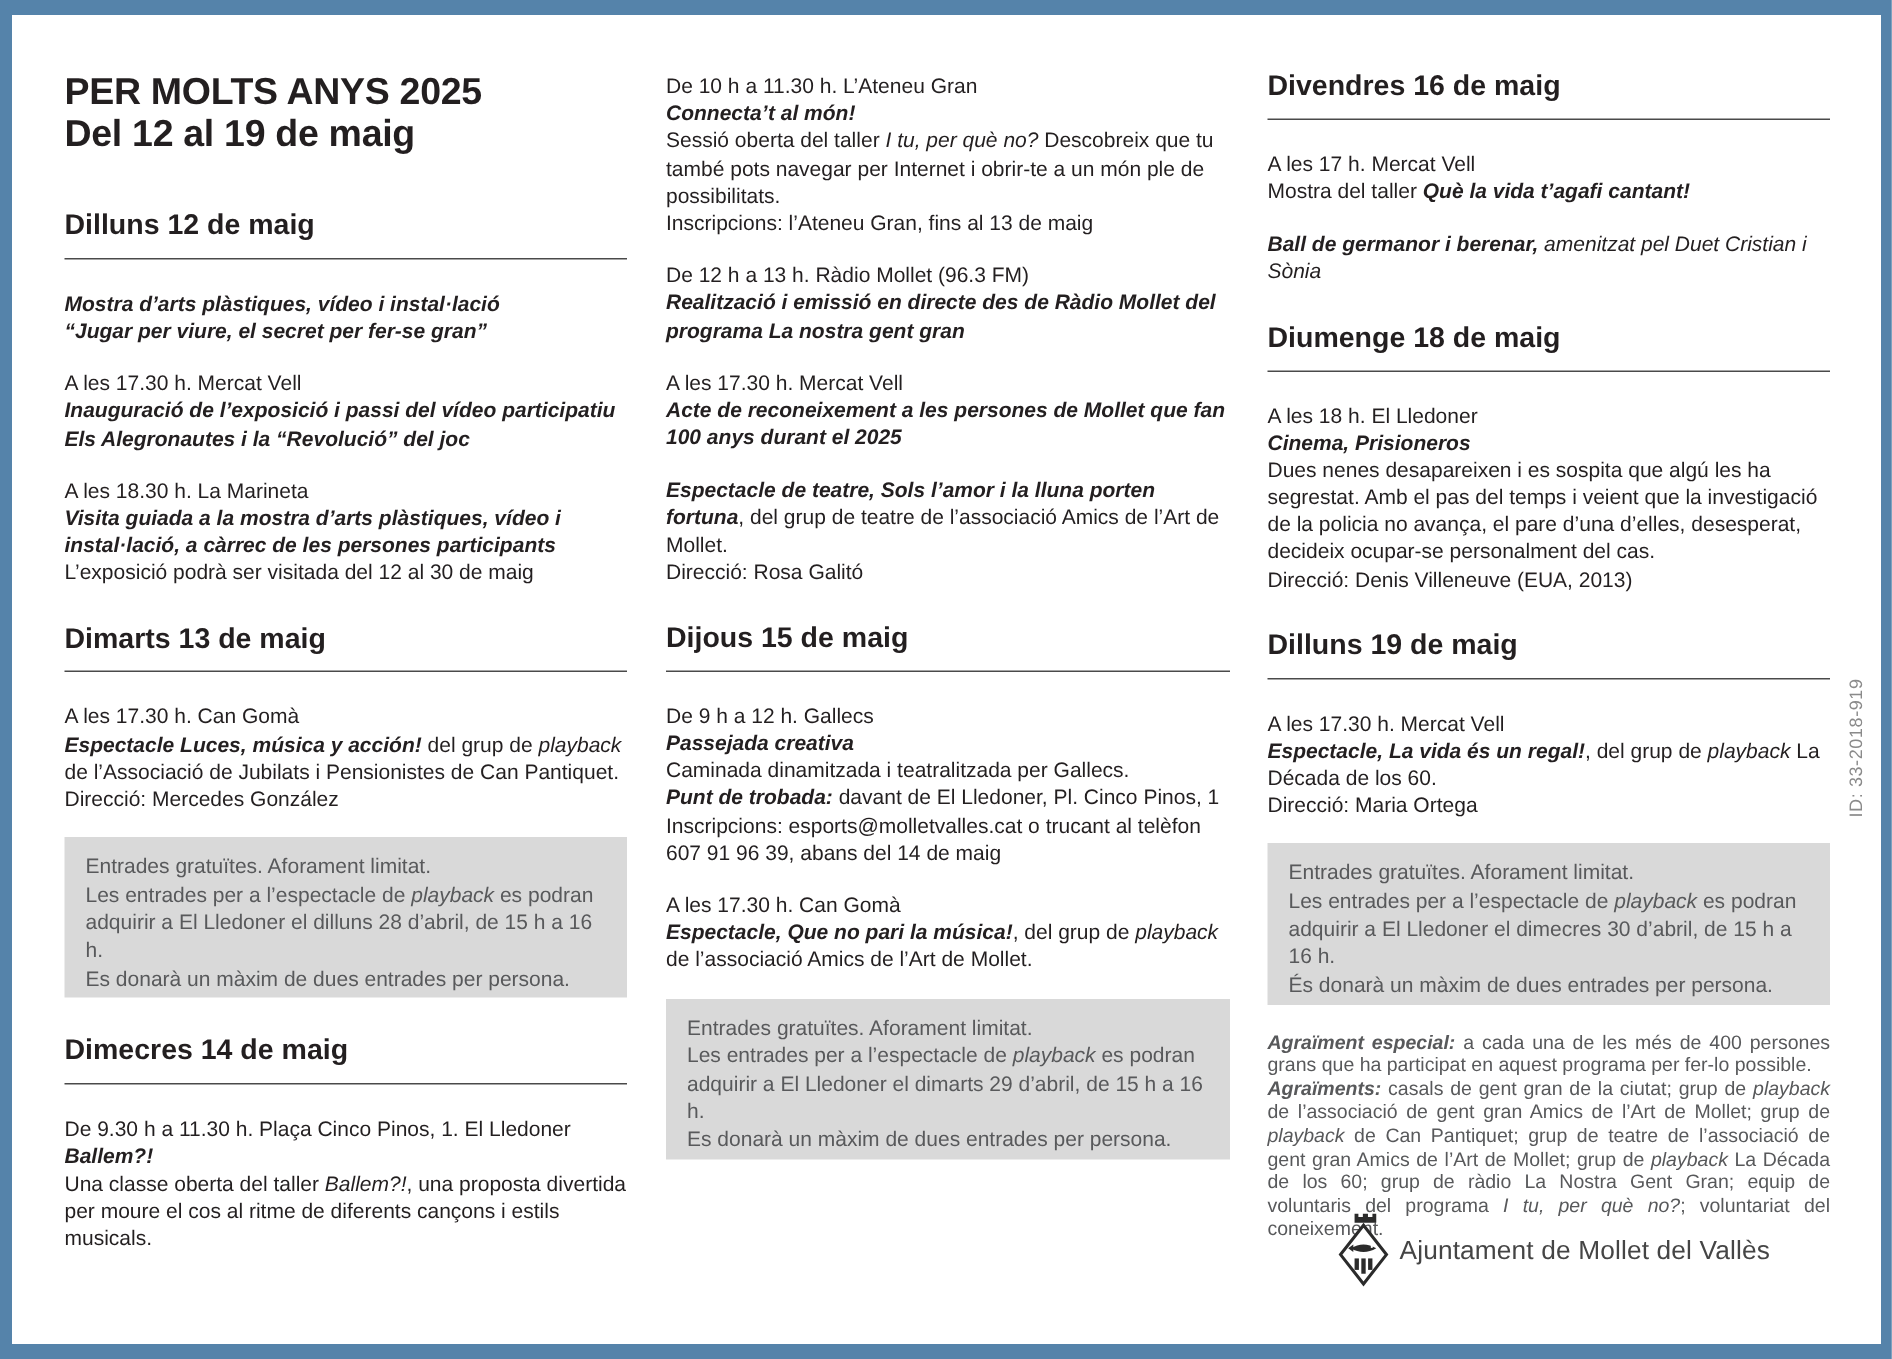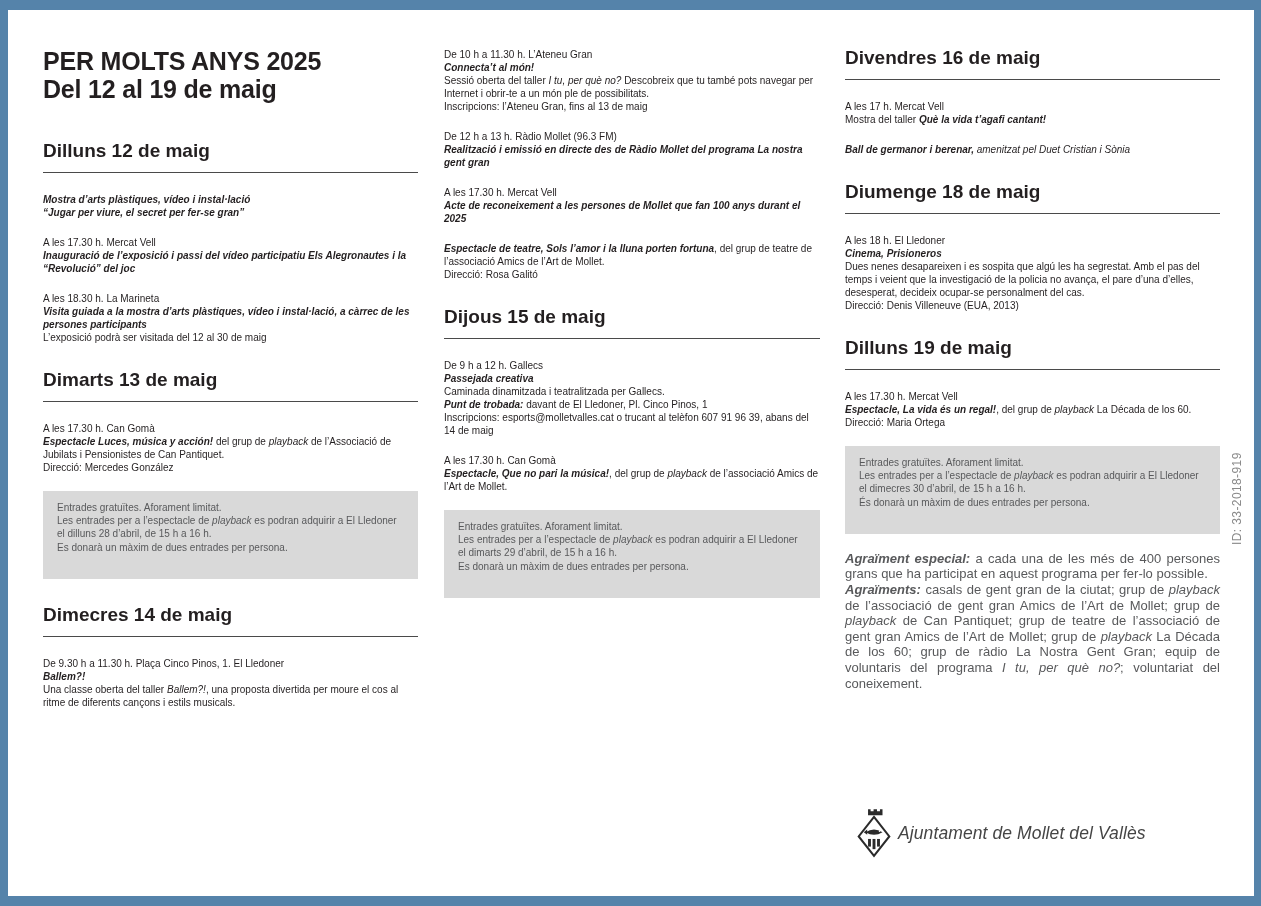--- a/index.html
+++ b/index.html
@@ -10,56 +10,56 @@
   .frame{position:absolute;inset:0;background:var(--frame,#5583aa);}
   .page{
     position:absolute;top:10px;left:8px;right:7px;bottom:10px;
     background:#ffffff;color:var(--body,#231f20);
   }
   .col{position:absolute;top:38px;}
   .col0{left:35px;width:375px;}
   .col1{left:436px;width:376px;}
   .col2{left:837px;width:375px;}
 
-  .blk p{margin:0;font-size:10px;line-height:1.3;}
+  .blk p{margin:0;font-size:14px;line-height:1.3;}
   .event{margin-bottom:17px;}
 
   .title{margin-bottom:38px;}
   .title div{font-size:25px;font-weight:bold;line-height:1.1;letter-spacing:-0.2px;}
 
   .day{
     font-size:19px;font-weight:bold;line-height:1.1;
     border-bottom:1.5px solid #4a4a4a;
     padding-bottom:10px;margin:26px 0 20px 0;
   }
   .col .day:first-child{margin-top:0;}
 
   .box{
     background:var(--box-bg,#d9d9d9);
     color:var(--muted,#58595b);
-    padding:10px 12px 25px 14px;
+    padding:10px 12px 4px 14px;
     margin-bottom:17px;
   }
   .box p{line-height:1.33;}
 
   .credits{color:var(--muted,#58595b);margin-top:0;margin-bottom:10px;}
   .credits p{font-size:13px;line-height:1.2;text-align:justify;}
 
   .b{font-weight:bold;font-style:italic;}
   .i{font-style:italic;}
 
   .id-label{
     position:absolute;right:10px;top:395px;height:140px;
     writing-mode:vertical-rl;transform:rotate(180deg);
     font-size:12px;color:#8a8a8a;letter-spacing:0.4px;
     display:flex;align-items:center;
   }
   .footer{
-    position:absolute;left:849px;top:798px;
-    display:flex;align-items:center;gap:7px;font-style:italic;
+    position:absolute;left:884px;top:798px;
+    display:flex;align-items:center;gap:7px;
   }
   .footer .org{font-size:17.5px;color:#454545;letter-spacing:0.1px;}
   .crest{flex:0 0 auto;}
 </style>
 </head>
 <body>
 
 <div class="frame">
   <div class="page">
 

